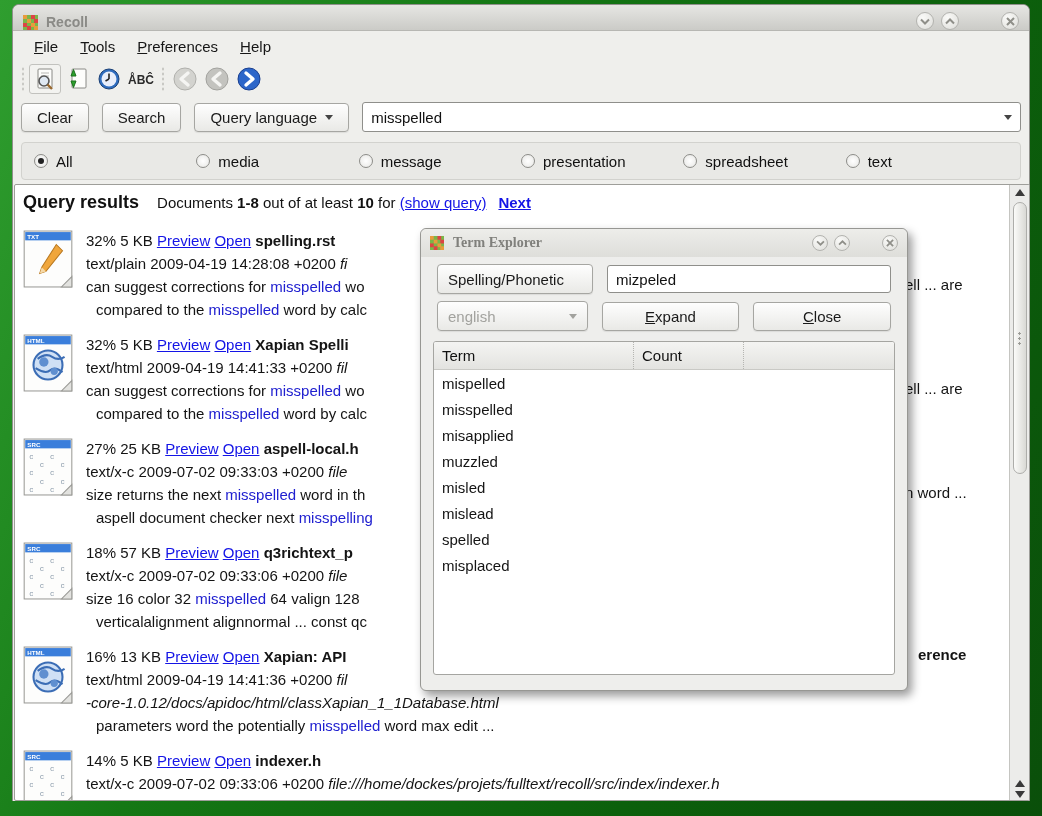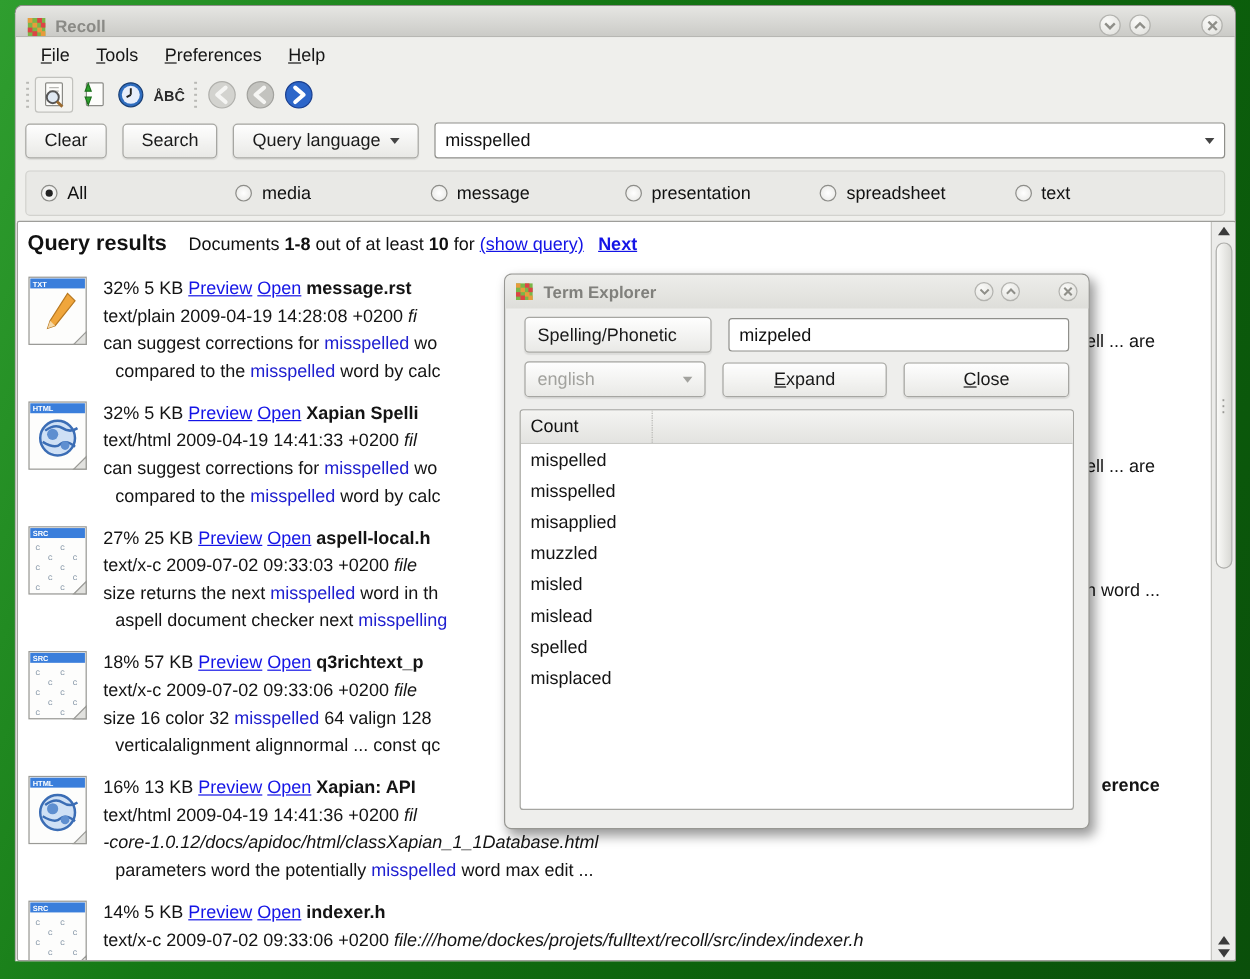--- a/index.html
+++ b/index.html
@@ -124,21 +124,21 @@
   .sb-spacer { flex:1; }
 
   
   .dialog {
     position:absolute; left:420px; top:228px; width:488px; height:463px;
     background:#eeeeec; border:1px solid #979793; border-radius:6px;
     box-shadow:4px 5px 10px rgba(0,0,0,.4); z-index:10;
   }
   .dlg-titlebar { height:28px; display:flex; align-items:center; padding:0 9px;
     background:linear-gradient(#ededea,#dededa); border-radius:6px 6px 0 0; }
-  .dlg-titlebar .title { font-weight:bold; font-size:14px; color:#80807c; margin-left:8px; flex:1; }
+  .dlg-titlebar .title { font-weight:bold; font-size:14px; color:#80807c; margin-left:8px; flex:1;font-family:Liberation Serif, serif; }
   .dlg-winbtn { width:16px; height:16px; border-radius:50%;
     background:radial-gradient(circle at 35% 30%, #fafaf8, #dededa);
     border:1px solid #b3b3af; display:flex; align-items:center; justify-content:center;
     margin-left:6px; color:#97978f; }
   .dlg-winbtn.close { margin-left:32px; }
   .dlg-row { display:flex; align-items:center; padding:7px 16px 0 16px; gap:14px; }
   .dlg-combo { width:156px; height:30px; font-size:15px; justify-content:space-between; display:flex; align-items:center; padding:4px 10px;gap:44px; }
   .dlg-combo.disabled { color:#a2a29e; }
   .dlg-combo.disabled .caret-down { border-top-color:#a2a29e; }
   .dlg-input { flex:1; height:28px; background:#fff; border:1px solid #8f8f8b; border-radius:3px;
@@ -314,21 +314,21 @@
               <svg class="icon-svg" width="50" height="58" viewBox="0 0 48 56">
                 <rect x="1" y="1" width="46" height="54" fill="#fdfdfc" stroke="#9a9a96"></rect>
                 <path d="M47,55 L37,55 L47,45 Z" fill="#e2e2df" stroke="#9a9a96"></path>
                 <rect x="2" y="2" width="44" height="8" fill="#3a7edb"></rect>
                 <text x="4" y="8.5" font-size="6" font-weight="bold" fill="#fff" font-family="Liberation Sans, sans-serif">TXT</text>
                 <polygon points="32,14 38,20 22,40 16,42 18,36" fill="#f0a63c" stroke="#b87820"></polygon>
                 <polygon points="16,42 18,36 22,40" fill="#f5d9a8"></polygon>
               </svg>
             </span>
             <div class="res-lines">
-              <div class="rline clip"><span class="seg-p">32% 5 KB </span><span class="seg-l">Preview</span><span class="seg-p">  </span><span class="seg-l">Open</span><span class="seg-p">   </span><span class="seg-b">message.rst</span></div>
+              <div class="rline clip"><span class="seg-p">32% 5 KB </span><span class="seg-l">Preview</span><span class="seg-p">  </span><span class="seg-l">Open</span><span class="seg-p">   </span><span class="seg-b">spelling.rst</span></div>
               <div class="rline clip"><span class="seg-p">text/plain  2009-04-19 14:28:08 +0200   </span><span class="seg-i">fi</span></div>
               <div class="rline clip"><span class="seg-p">can suggest corrections for </span><span class="seg-h">misspelled</span><span class="seg-p"> wo</span></div>
               <div class="rline clip indent"><span class="seg-p">compared to the </span><span class="seg-h">misspelled</span><span class="seg-p"> word by calc</span></div>
             </div>
           </div>
           <div class="result-item">
             <span class="doc-icon">
               <svg class="icon-svg" width="50" height="58" viewBox="0 0 48 56">
                 <rect x="1" y="1" width="46" height="54" fill="#fdfdfc" stroke="#9a9a96"></rect>
                 <path d="M47,55 L37,55 L47,45 Z" fill="#e2e2df" stroke="#9a9a96"></path>
@@ -511,20 +511,21 @@
       <button class="btn dlg-combo disabled">
         <span>english</span>
         <span class="caret-down"></span>
       </button>
       <button class="btn dlg-btn" id="expand-btn"><u>E</u>xpand</button>
       <button class="btn dlg-btn" id="close-btn"><u>C</u>lose</button>
     </div>
 
     <div class="term-table">
       <div class="tt-header">
+        <span class="tt-hcell term">Term</span>
         <span class="tt-hcell count">Count</span>
       </div>
       <div id="term-rows">
           <div class="tt-row">
             <span class="tt-cell term">mispelled</span>
             <span class="tt-cell count"></span>
           </div>
           <div class="tt-row">
             <span class="tt-cell term">misspelled</span>
             <span class="tt-cell count"></span>

